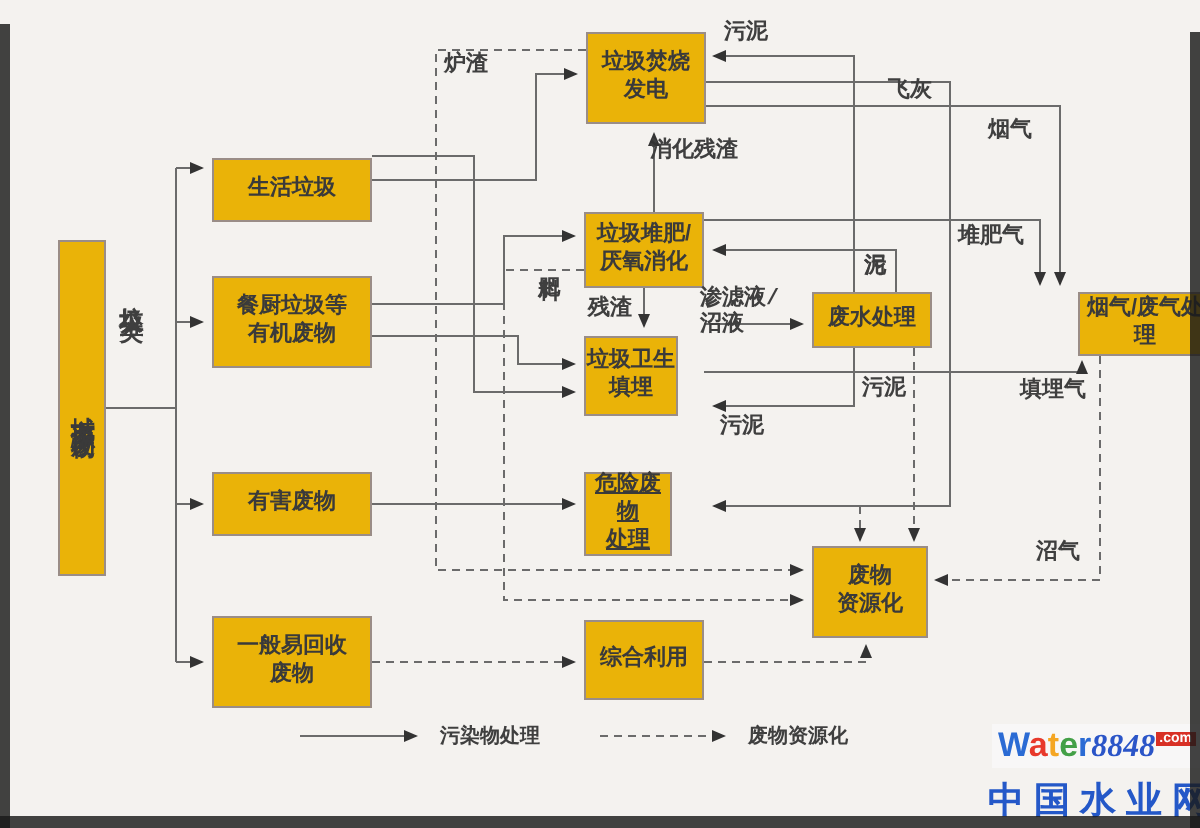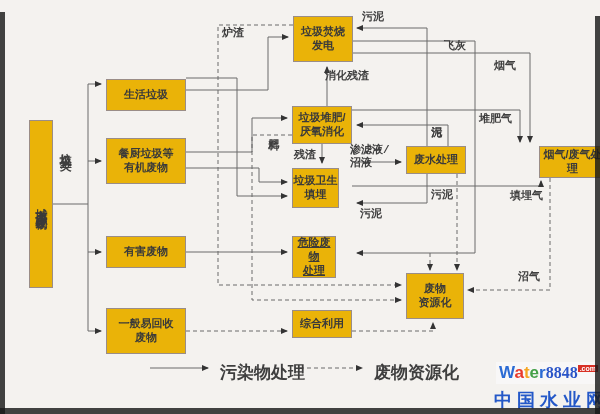--- a/index.html
+++ b/index.html
@@ -7,30 +7,30 @@
   #stage{position:relative;width:600px;height:414px;background:#f4f2ef;overflow:hidden;}
   #wires{position:absolute;left:0;top:0;z-index:1;}
   .node{position:absolute;background:#eab308;border:1px solid #9a8d87;color:#3a3a3a;
         display:flex;align-items:center;justify-content:center;text-align:center;
         font-size:11px;font-weight:600;line-height:1.25;white-space:pre-line;z-index:2;
         box-sizing:border-box;}
   .vtext{writing-mode:vertical-rl;text-orientation:upright;letter-spacing:2px;}
   .elabel{position:absolute;color:#3f3f3f;font-size:11px;font-weight:600;z-index:3;
           line-height:1.15;white-space:pre-line;font-family:Liberation Mono, monospace;}
   .vlabel{writing-mode:vertical-rl;text-orientation:upright;}
-  .legend-label{position:absolute;color:#3f3f3f;font-size:17px;font-weight:600;z-index:3;font-family:Liberation Mono, monospace;}
+  .legend-label{position:absolute;color:#3f3f3f;font-size:10px;font-weight:600;z-index:3;font-family:Liberation Mono, monospace;}
   #caption{position:absolute;left:8px;top:389px;width:588px;z-index:4;color:#1d1d1d;
            font-family:"Liberation Serif","DejaVu Serif",serif;font-weight:bold;
            font-size:11.5px;letter-spacing:0px;white-space:nowrap;}
   #wm-logo{position:absolute;left:496px;top:362px;z-index:5;font-weight:bold;
            font-size:17px;letter-spacing:0px;background:rgba(248,248,248,.85);
            padding:1px 3px;white-space:nowrap;}
   #wm-logo .c1{color:#2b6bd4;} #wm-logo .c2{color:#e8392b;} #wm-logo .c3{color:#f5a623;}
   #wm-logo .c4{color:#43a047;} #wm-logo .c5{color:#2b6bd4;}
-  #wm-8848{font-family:"Liberation Serif","DejaVu Serif",serif;
+  #wm-8848{font-family:"Liberation Serif","DejaVu Serif",serif;font-style:italic;
            color:#2b55c8;font-size:16px;margin-top:48px;}
   #wm-com{font-size:7px;color:#fff;background:#d83025;padding:0 2px;vertical-align:super;}
   #wm-site{position:absolute;left:466px;top:388px;z-index:5;color:#2458c8;font-weight:bold;
            font-size:18px;letter-spacing:5px;white-space:nowrap;margin-left:28px;}
   .edge{position:absolute;background:rgba(26,26,26,.82);z-index:6;}
 </style>
 </head>
 <body>
 
 <div id="stage">
@@ -92,21 +92,21 @@
 废物</div>
 
   <div class="node" style="left:293px;top:16px;width:60px;height:46px;">垃圾焚烧
 发电</div>
   <div class="node" style="left:292px;top:106px;width:60px;height:38px;">垃圾堆肥/
 厌氧消化</div>
   <div class="node" style="left:292px;top:168px;width:47px;height:40px;">垃圾卫生
 填埋</div>
   <div class="node" style="left:292px;top:236px;width:44px;height:42px;text-decoration:underline;">危险废物
 处理</div>
-  <div class="node" style="left:292px;top:310px;width:60px;height:28px;">综合利用</div>
+  <div class="node" style="left:292px;top:310px;width:60px;height:40px;">综合利用</div>
 
   <div class="node" style="left:406px;top:146px;width:60px;height:28px;">废水处理</div>
   <div class="node" style="left:498px;top:146px;width:67px;height:32px;margin-left:41px;">烟气/废气处理</div>
   <div class="node" style="left:406px;top:273px;width:58px;height:46px;">废物
 资源化</div>
 
   <div class="elabel" style="left:222px;top:27px;">炉渣</div>
   <div class="elabel" style="left:362px;top:11px;">污泥</div>
   <div class="elabel" style="left:444px;top:40px;">飞灰</div>
   <div class="elabel" style="left:325px;top:70px;">消化残渣</div>

